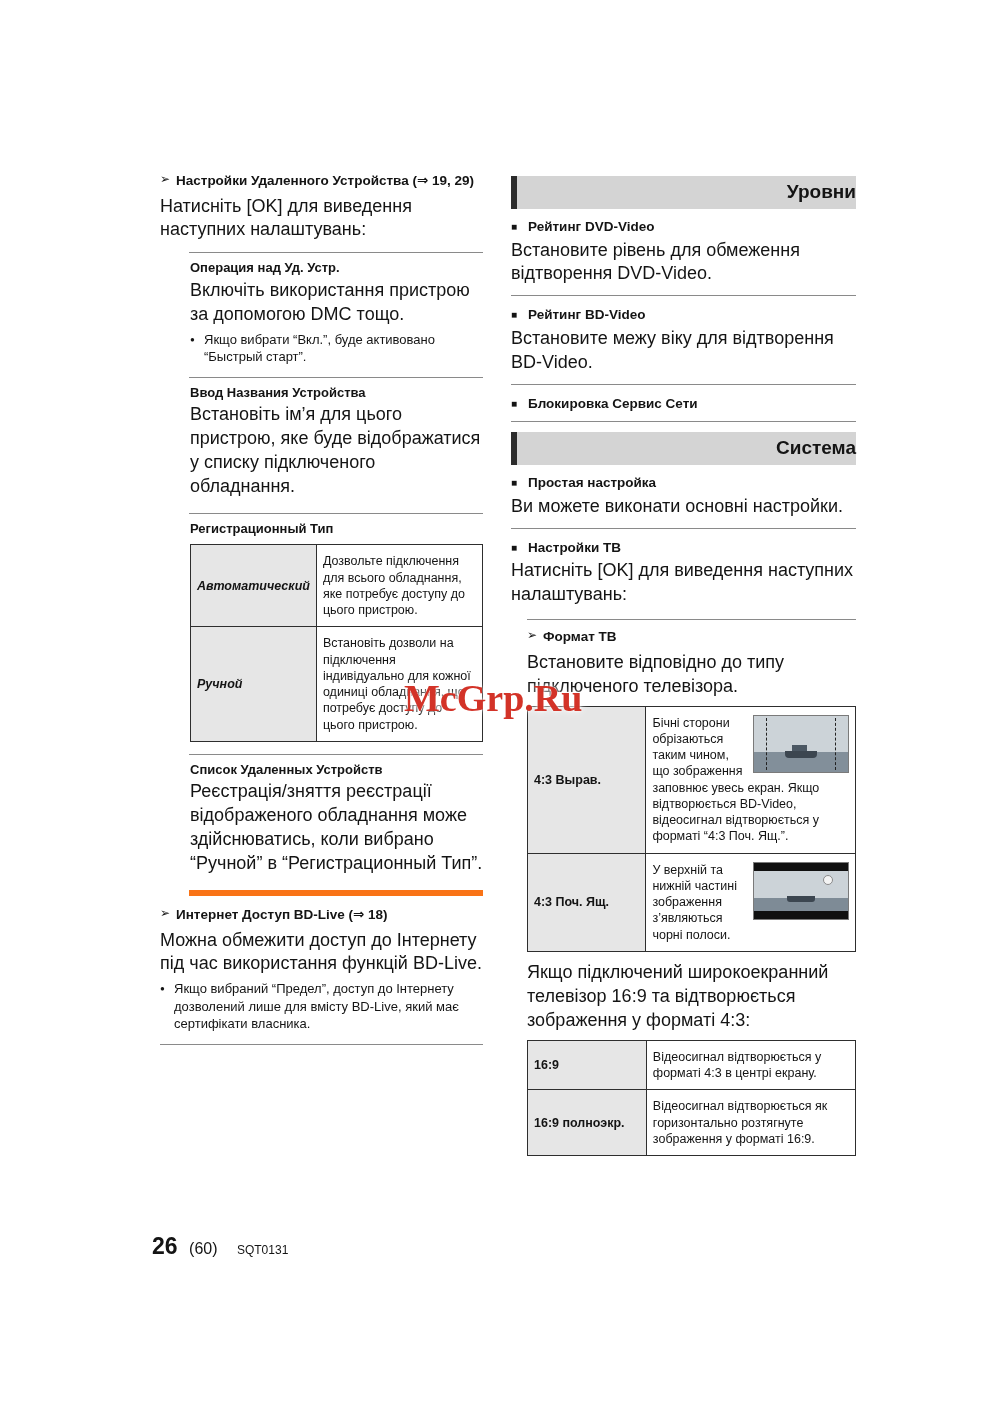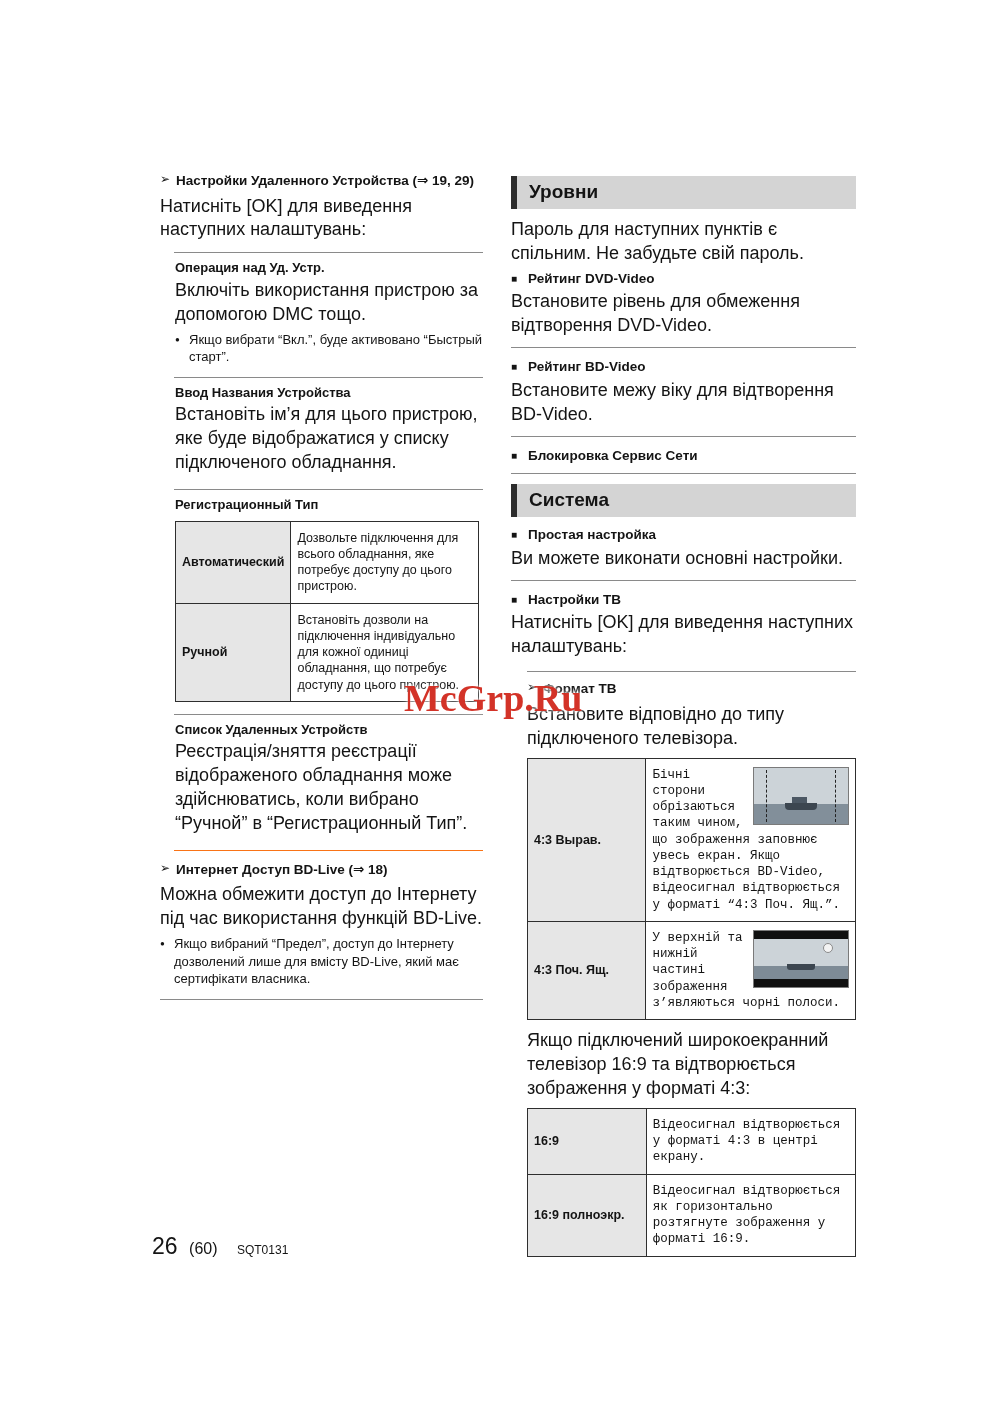--- a/index.html
+++ b/index.html
@@ -14,39 +14,39 @@
 
   p { font-size:18px; line-height:1.33; margin:0 0 4px 0; }
   .mt { margin-top:9px; }
 
   .h-arrow { display:flex; font-weight:700; font-size:13.5px; line-height:1.3; margin:0 0 5px 0; }
   .h-arrow .marker { flex:0 0 16px; font-size:12px; }
 
   .bullet { display:flex; font-size:13px; line-height:1.33; margin:2px 0 2px 0; }
   .bullet .marker { flex:0 0 14px; font-size:8px; padding-top:4px; text-align:left; }
 
-  .blocks { margin:10px 0 10px 14px; border-bottom:1px solid #f97316; }
+  .blocks { margin:10px 0 10px 29px; border-bottom:6px solid #f97316; }
   .block { border-top:1px solid #8a8a8a; padding:6px 0 10px 1px; }
   .block-title { font-weight:700; font-size:13px; margin:0 0 2px 0; }
 
   table.def { border-collapse:collapse; margin:7px 0 2px 0; }
   table.def td { border:1px solid #2e2e2e; font-size:12.5px; line-height:1.3; padding:8px 6px; }
   td.key { background:#e6e6e6; font-weight:700; vertical-align:middle; }
   td.val { vertical-align:top; background:#ffffff; }
-  .w-key-l { width:113px; }
+  .w-key-l { width:113px;font-style:italic; }
   .w-val-l { width:188px; }
   .w-key-r { width:120px; }
-  .w-val-r { width:212px;font-family:Liberation Mono, monospace; }
+  .w-val-r { width:212px; }
 
   .divider { border:none; border-top:1px solid #8a8a8a; margin:9px 0 10px 0; }
   .divider-full { border:none; border-top:1px solid #8a8a8a; margin:12px 0 0 0; }
 
   .banner {
     background:#d4d4d4; border-left:6px solid #2c2c2c;
-    font-size:19px; font-weight:700; padding:5px 0 6px 12px; margin:0 0 9px 0;
+    font-size:19px; font-weight:700; padding:5px 0 6px 12px; margin:0 0 9px 0;text-align:right;
   }
   .banner-gap { margin-top:8px; }
 
   .sq-item { margin-top:4px; }
   .sq-title { display:flex; font-weight:700; font-size:13.5px; line-height:1.3; margin:0 0 3px 0; }
   .sq-title .marker { flex:0 0 17px; font-size:10px; padding-top:2px; }
 
   .tvsec { margin:12px 0 0 16px; border-top:1px solid #8a8a8a; padding-top:8px; }
 
   .illustration { float:right; margin:0 0 4px 7px; }
@@ -66,21 +66,21 @@
 
   .watermark {
     position:absolute; left:404px; top:676px; z-index:6;
     font-family:"Liberation Serif","DejaVu Serif",serif;
     font-size:38px; font-weight:700; color:rgba(208,36,24,0.93);
     text-shadow:0 0 9px rgba(255,255,255,0.95), 0 0 3px rgba(255,255,255,0.9);
     white-space:nowrap;
   }
 
   .footer { position:absolute; left:152px; top:1233px; }
-  .footer .pgnum { font-size:23px; font-weight:400; }
+  .footer .pgnum { font-size:23px; font-weight:700; }
   .footer .pgtotal { font-size:16px; margin-left:7px; }
   .footer .doccode { font-size:12px; margin-left:15px; }
 </style>
 </head>
 <body>
 
 <div class="page">
 
   <div class="col-left">
 
@@ -138,21 +138,20 @@
       <span class="marker">●</span>
       <span>Якщо вибраний “Предел”, доступ до Інтернету дозволений лише для вмісту BD-Live, який має сертифікати власника.</span>
     </div>
     <hr class="divider-full">
 
   </div>
 
   <div class="col-right">
 
     <div class="banner">Уровни</div>
-    <p>Пароль для наступних пунктів є спільним. Не забудьте свій пароль.</p>
 
     <div class="sq-item">
       <div class="sq-title">
         <span class="marker">■</span>
         <span>Рейтинг DVD-Video</span>
       </div>
       <p>Встановите рівень для обмеження відтворення DVD-Video.</p>
       <hr class="divider">
     </div>
 

